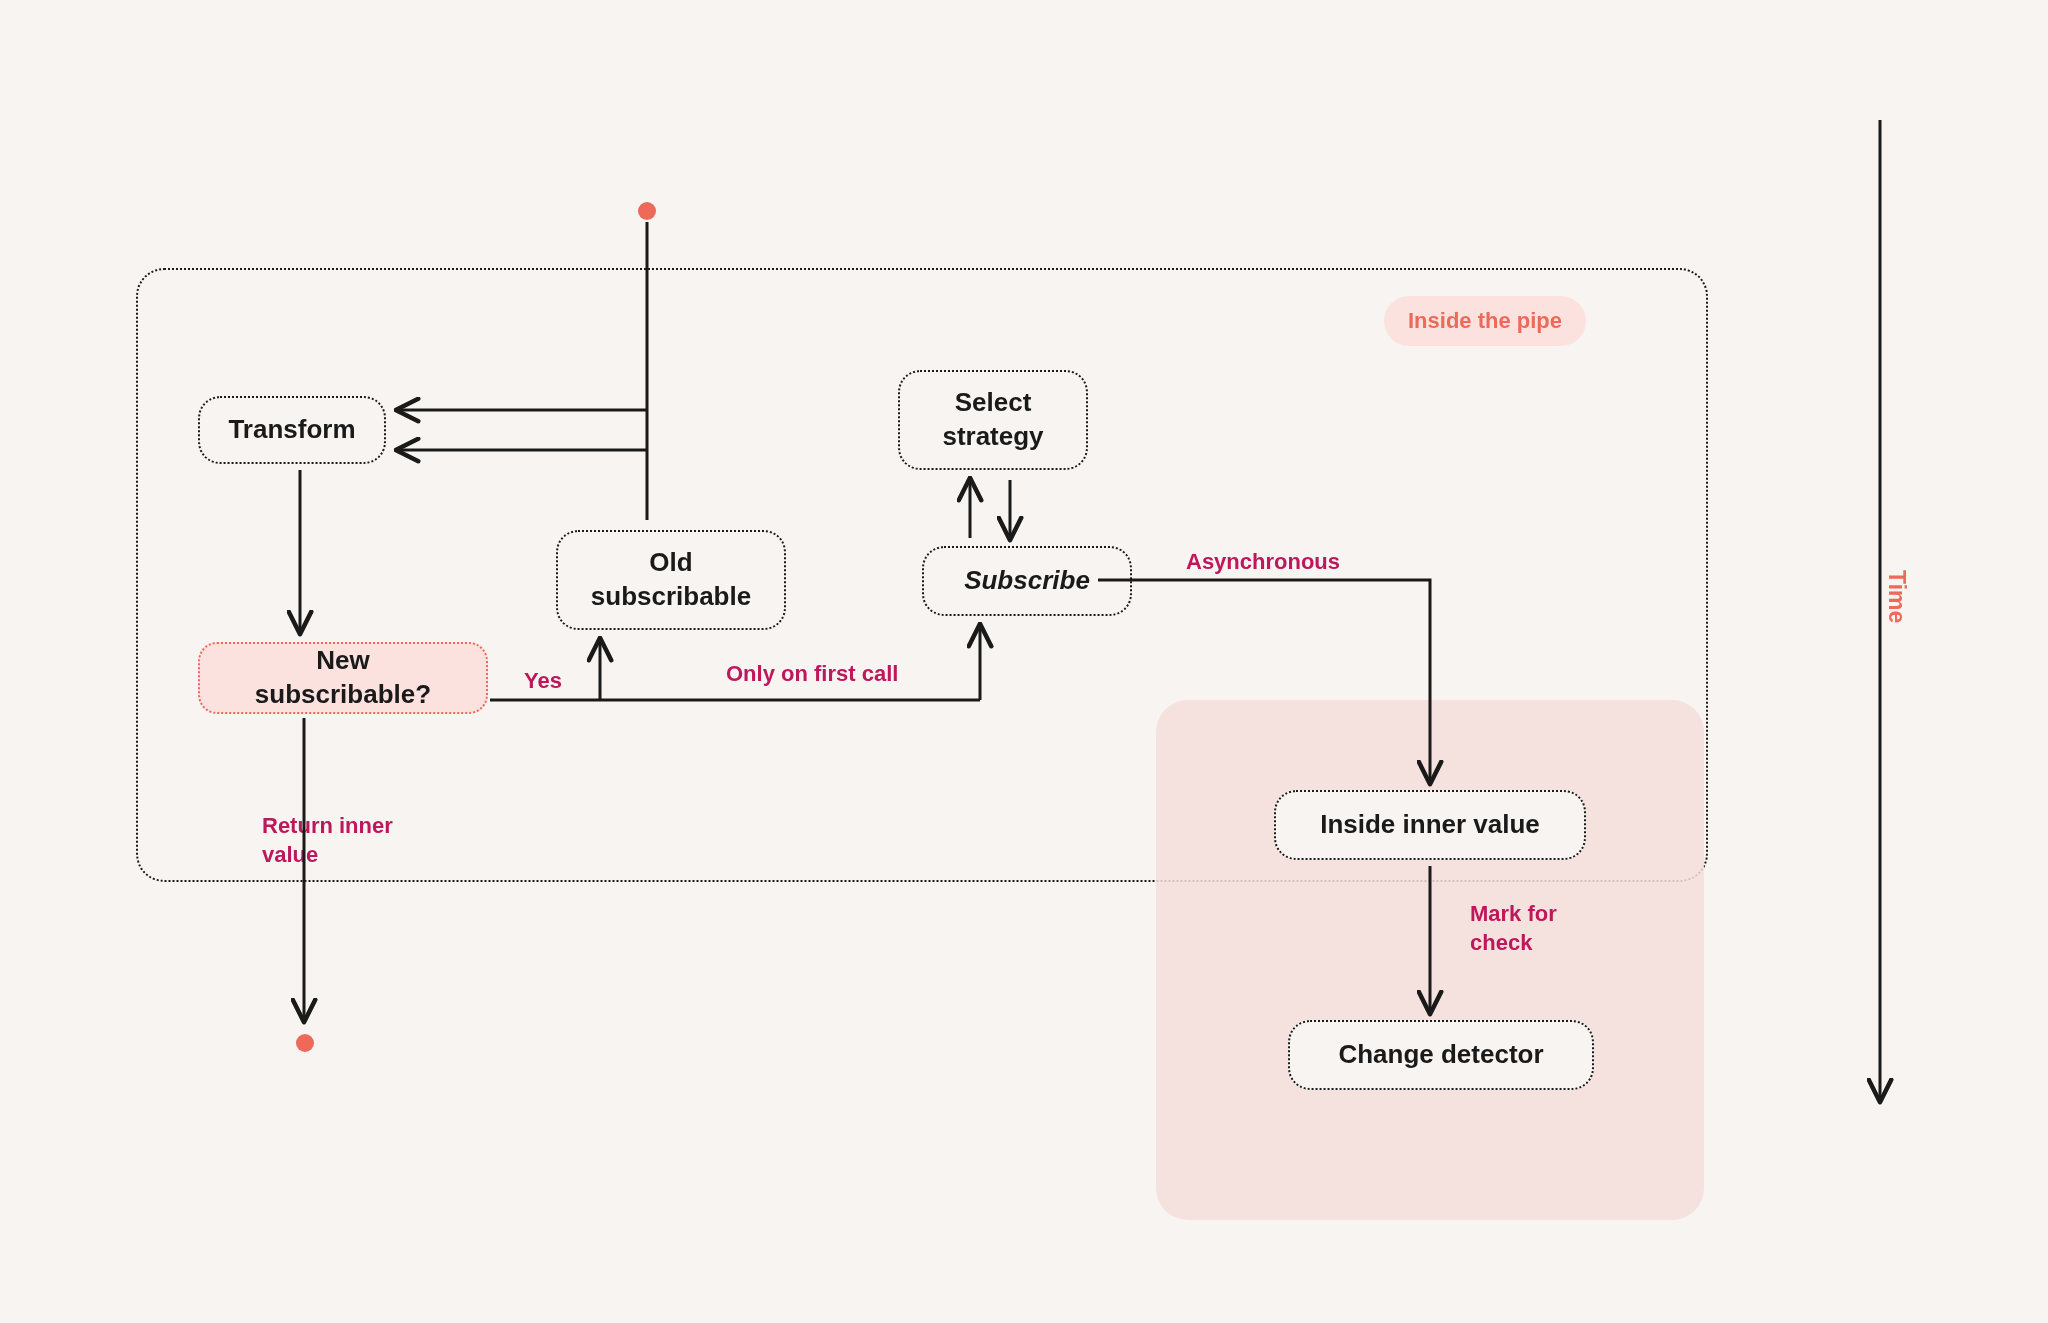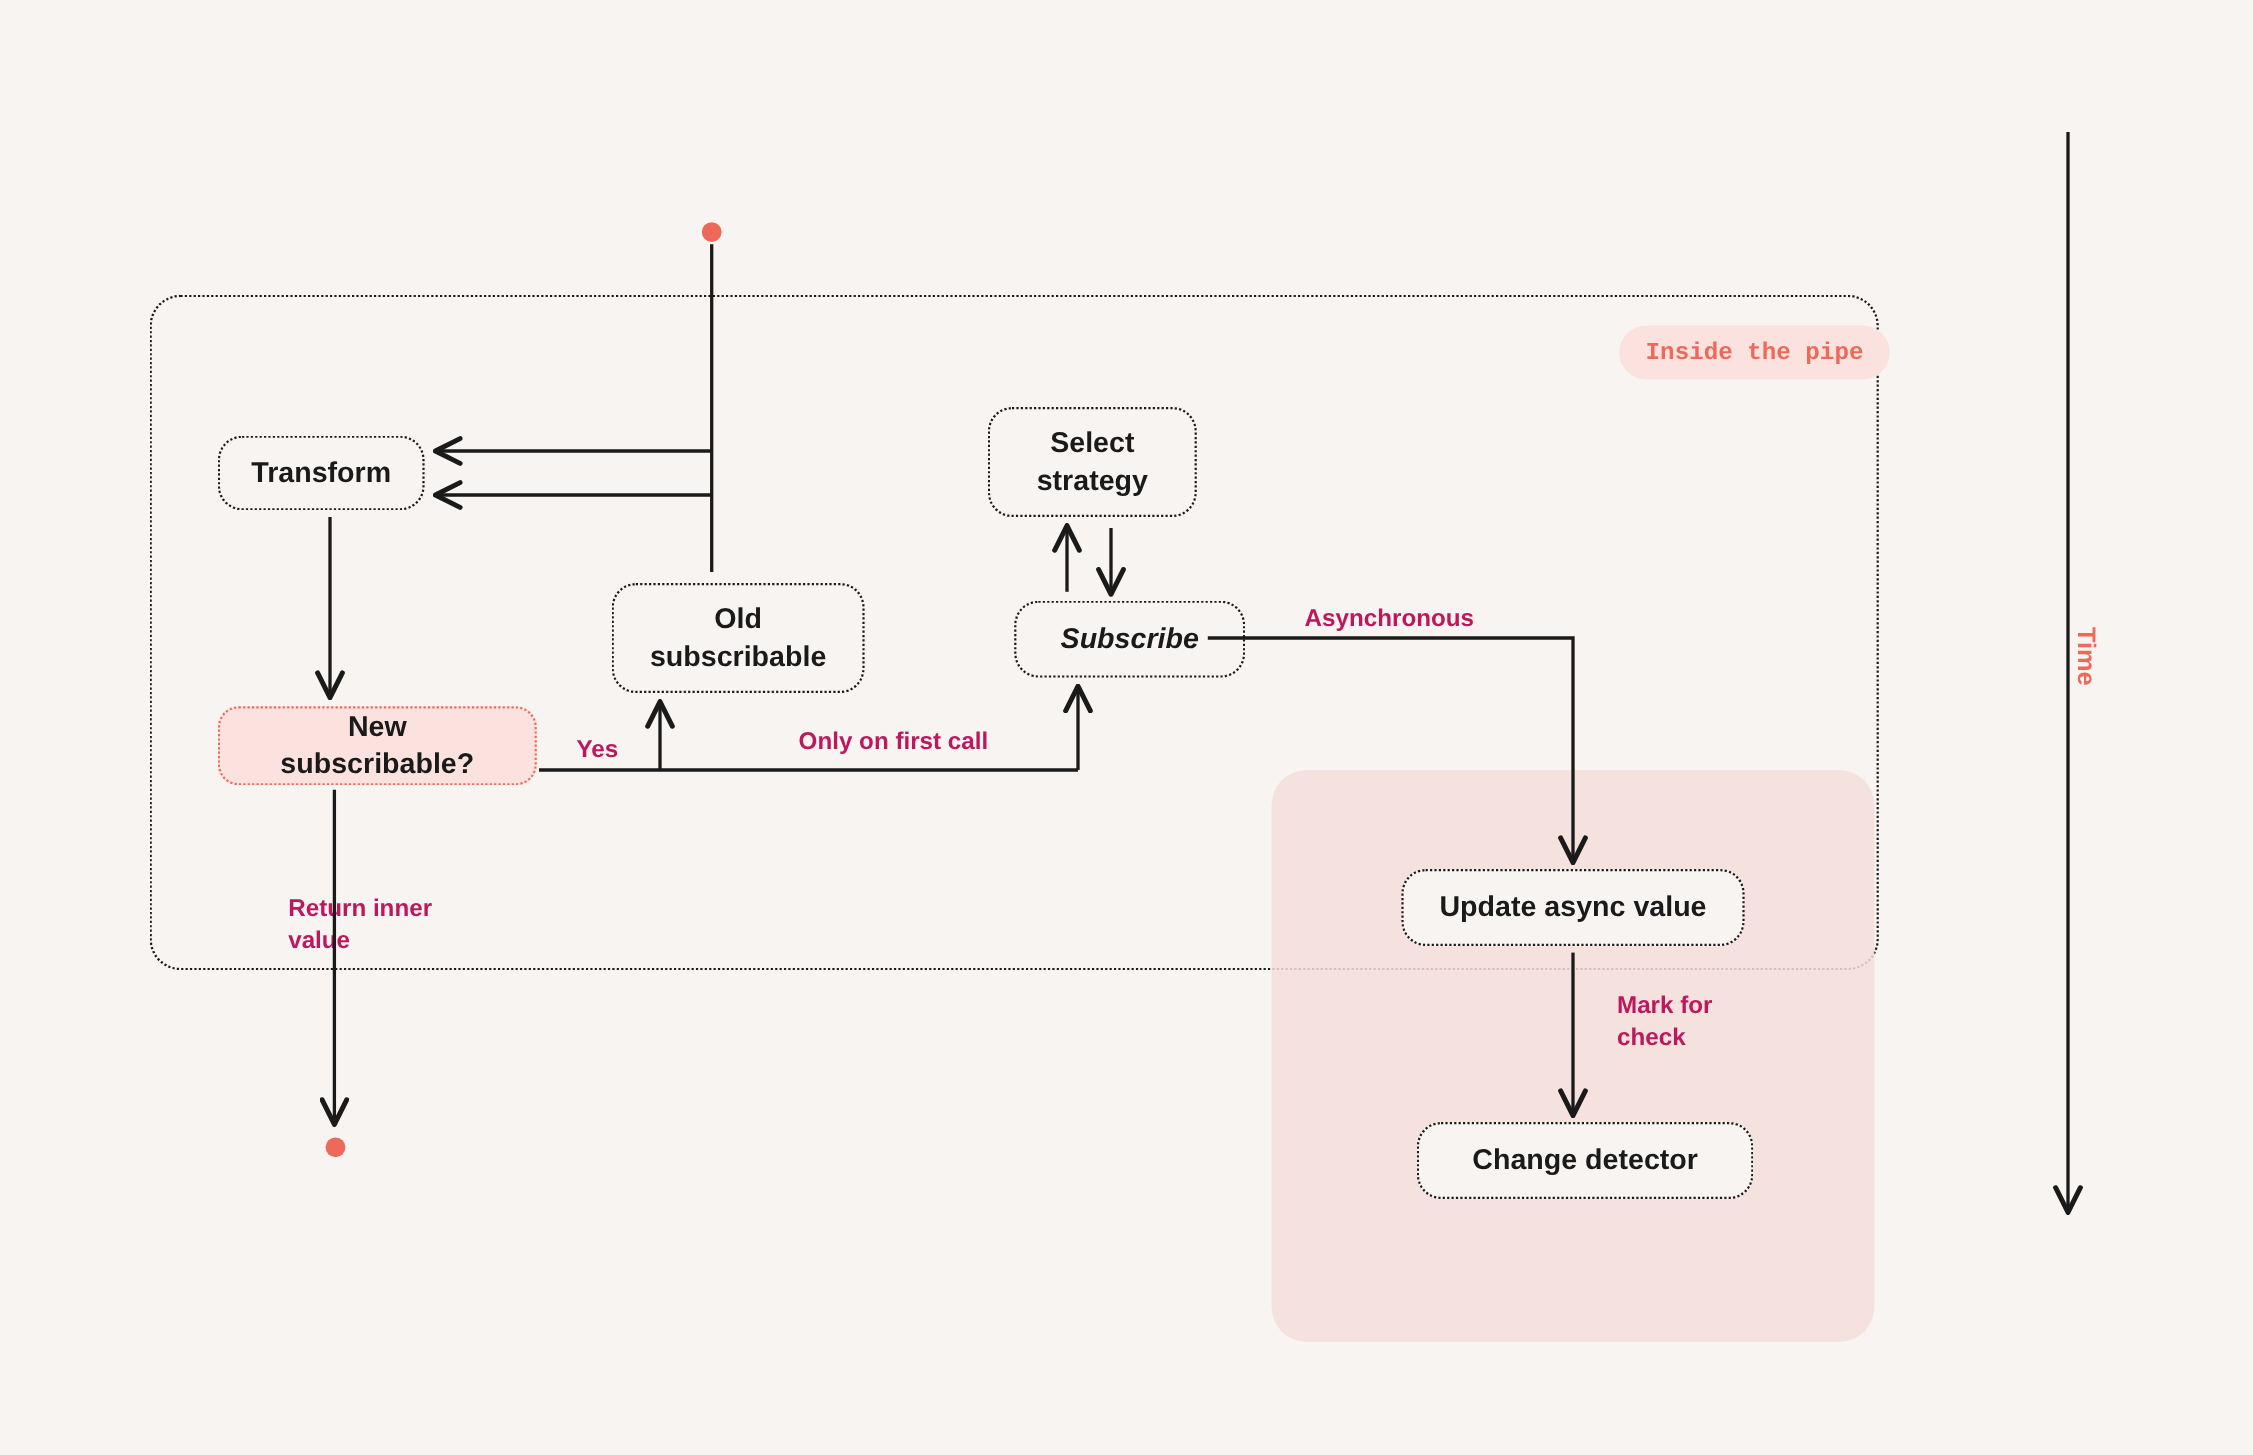--- a/index.html
+++ b/index.html
@@ -103,35 +103,35 @@
 </style>
 </head>
 <body>
 
 <div class="canvas">
 
 
   <div class="dot" style="left:638px; top:202px;"></div>
 
   <div class="pipe-box"></div>
-  <div class="badge" style="left:1472px; top:296px;font-family:Liberation Mono, monospace;">Inside the pipe</div>
+  <div class="badge" style="left:1384px; top:296px;">Inside the pipe</div>
 
   <div class="async-box"></div>
 
   <div class="node" style="left:198px; top:396px; width:188px; height:68px;">Transform</div>
 
   <div class="node pink" style="left:198px; top:642px; width:290px; height:72px;">New subscribable?</div>
 
   <div class="node" style="left:556px; top:530px; width:230px; height:100px;">Old subscribable</div>
 
   <div class="node" style="left:898px; top:370px; width:190px; height:100px;">Select strategy</div>
 
   <div class="node" style="left:922px; top:546px; width:210px; height:70px;font-style:italic;">Subscribe</div>
 
-  <div class="node" style="left:1274px; top:790px; width:312px; height:70px;">Update async value</div>
+  <div class="node" style="left:1274px; top:790px; width:312px; height:70px;">Inside inner value</div>
 
   <div class="node" style="left:1288px; top:1020px; width:306px; height:70px;">Change detector</div>
 
   <div class="ann" style="left:524px; top:644px;margin-top:23px;">Yes</div>
   <div class="ann" style="left:726px; top:660px;">Only on first call</div>
   <div class="ann" style="left:262px; top:812px; width:180px;">Return inner value</div>
   <div class="ann" style="left:1186px; top:548px;">Asynchronous</div>
   <div class="ann" style="left:1470px; top:900px; width:120px;">Mark for check</div>
 
   <div class="time-label">Time</div>

